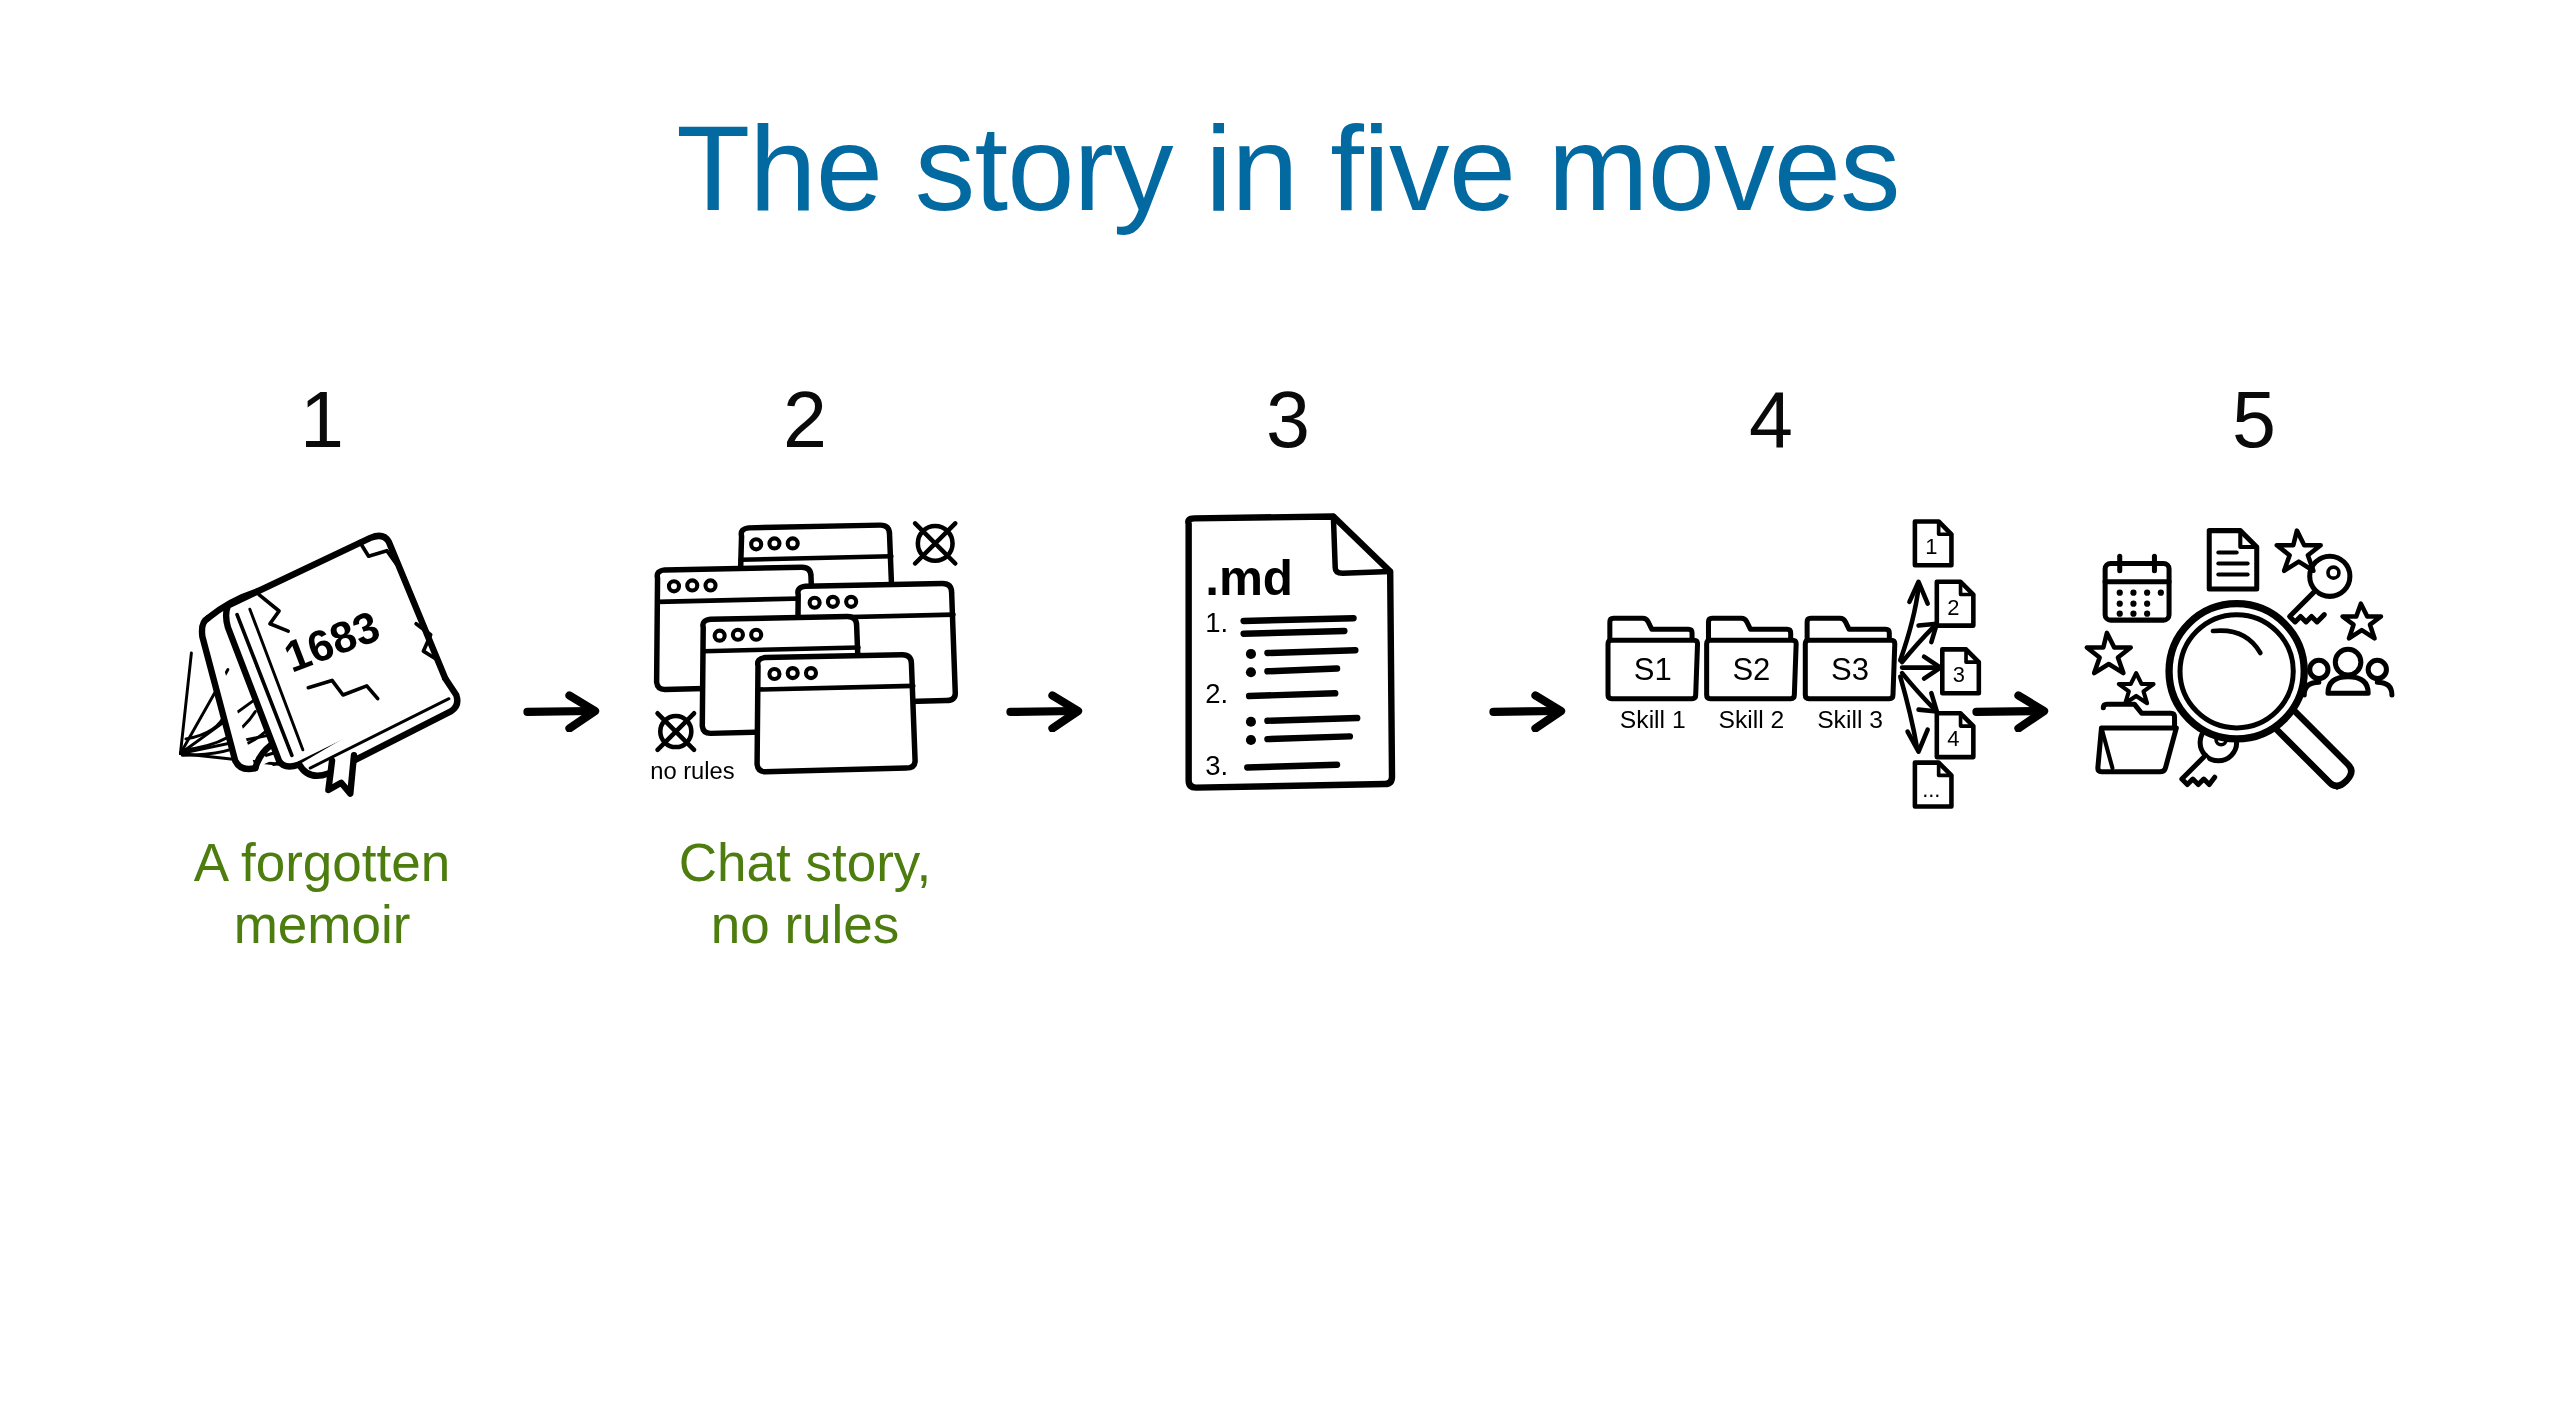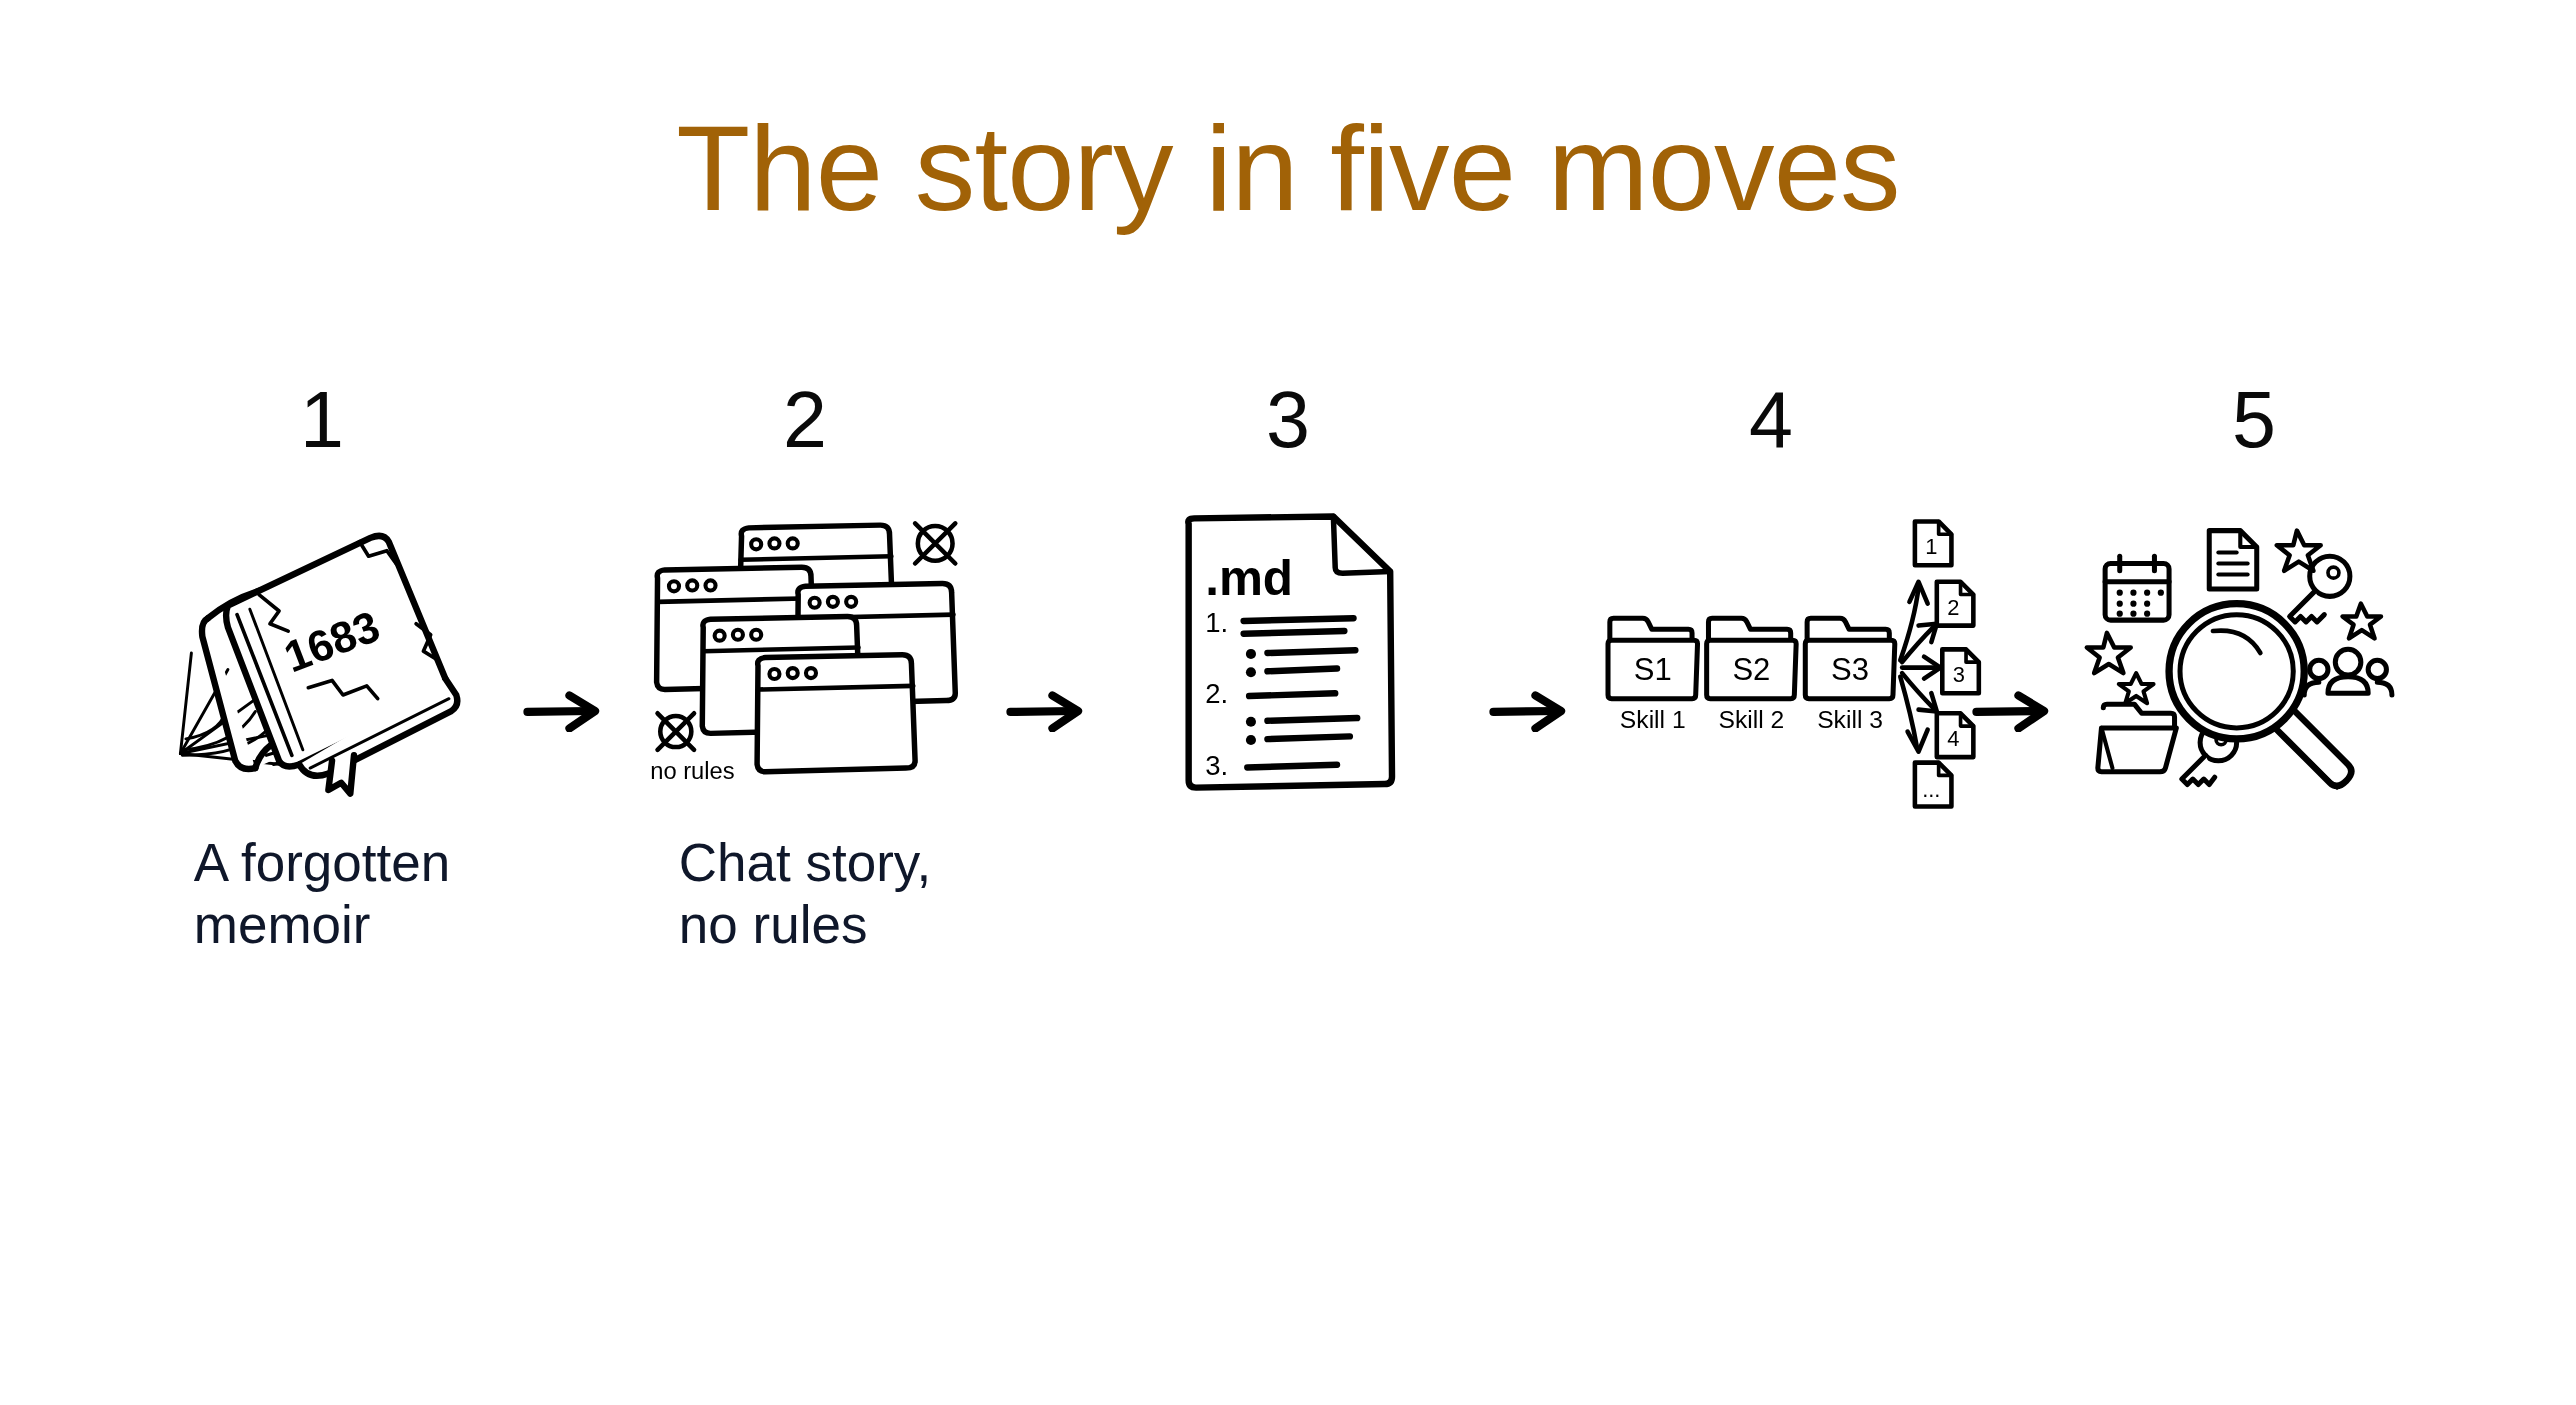--- a/index.html
+++ b/index.html
@@ -19,21 +19,21 @@
   #page-title {
     position: absolute;
     top: 108px;
     left: 0;
     width: 2576px;
     text-align: center;
     font-size: 121px;
     line-height: 1.0;
     font-weight: 400;
     letter-spacing: -0.9px;
-    color: #a16207;
+    color: #0369a1;
     white-space: nowrap;
   }
 
   #steps {
     position: absolute;
     top: 375px;
     left: 0;
     width: 2576px;
     height: 659px;
     display: flex;
@@ -68,22 +68,22 @@
     display: flex;
     align-items: center;
     justify-content: center;
   }
   .step-art svg { display: block; overflow: visible; }
 
   .step-caption {
     margin-top: 42px;
     font-size: 53px;
     line-height: 1.17;
-    text-align: left;
-    color: #0f172a;
+    text-align: center;
+    color: #4d7c0f;
     white-space: pre-line;
   }
 
   .arrow-cell {
     flex: 0 0 auto;
     width: 115px;
     height: 659px;
     display: flex;
     align-items: flex-start;
     justify-content: center;

